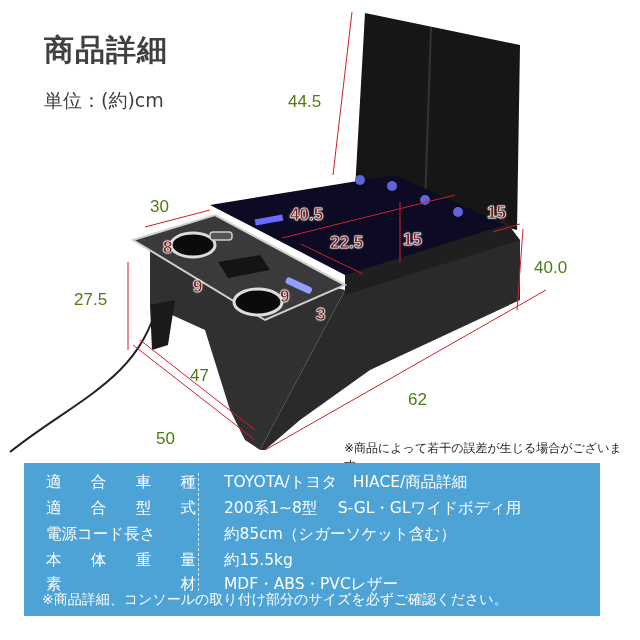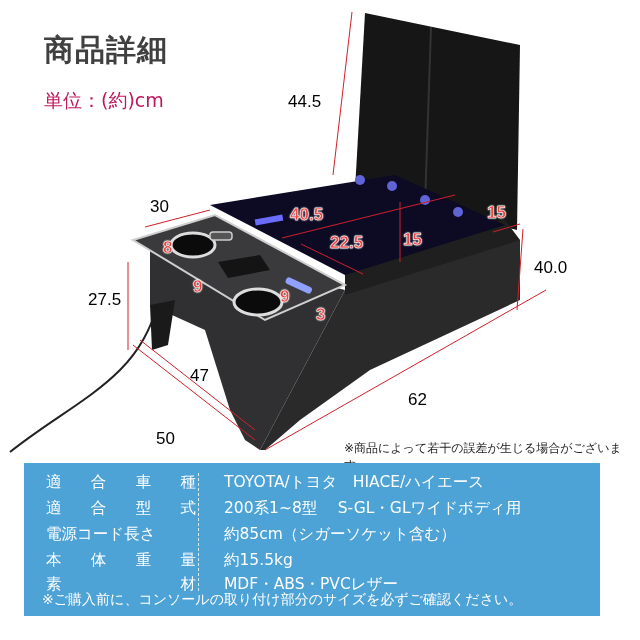--- a/index.html
+++ b/index.html
@@ -1,20 +1,20 @@
 <!DOCTYPE html>
 <html><head>
 <meta charset="utf-8">
 <style>
   html,body{margin:0;padding:0;background:#fff;}
   body{width:640px;height:640px;position:relative;overflow:hidden;font-family:"DejaVu Sans","Liberation Sans",sans-serif;}
   .title{position:absolute;left:44px;top:30px;font-size:30px;font-weight:bold;color:#404040;letter-spacing:1px;}
-  .unit{position:absolute;left:44px;top:88px;font-size:19px;color:#be185d;}
-  .dim{position:absolute;font-family:"Liberation Sans",sans-serif;color:#000000;font-size:17px;}
-  .dim.bold{font-weight:bold;color:#ef4444;-webkit-text-stroke:0.4px #fff;text-shadow:0 0 2px #fff,0 0 2px #fff;}
+  .unit{position:absolute;left:44px;top:88px;font-size:19px;color:#404040;}
+  .dim{position:absolute;font-family:"Liberation Sans",sans-serif;color:#4d7c0f;font-size:17px;}
+  .dim.bold{font-weight:bold;color:#7f1d1d;-webkit-text-stroke:0.4px #fff;text-shadow:0 0 2px #fff,0 0 2px #fff;}
   .note{position:absolute;left:300px;top:440px;font-size:12px;color:#222;margin-left:44px;}
   .spec{position:absolute;left:24px;top:463px;width:576px;height:153px;background:#4ea3d6;color:#fff;}
   .row{position:absolute;left:0;height:26px;display:flex;align-items:center;font-size:15.5px;}
   .lbl{position:absolute;left:22px;width:150px;display:flex;justify-content:space-between;}
   .val{position:absolute;left:200px;white-space:nowrap;}
   .sep{position:absolute;left:174px;top:10px;height:118px;border-left:1.5px dashed #d6ecf8;}
   .foot{position:absolute;left:18px;top:128px;font-size:14px;color:#fff;}
   svg{position:absolute;left:0;top:0;}
 </style>
 </head>
@@ -70,42 +70,42 @@
   </g>
 </svg>
 
 <span class="dim" style="left:288px;top:92px;">44.5</span>
 <span class="dim" style="left:150px;top:197px;">30</span>
 <span class="dim bold" style="left:290px;top:205px;">40.5</span>
 <span class="dim bold" style="left:330px;top:233px;">22.5</span>
 <span class="dim bold" style="left:403px;top:230px;">15</span>
 <span class="dim bold" style="left:487px;top:203px;">15</span>
 <span class="dim" style="left:534px;top:258px;">40.0</span>
-<span class="dim" style="left:74px;top:290px;margin-left:14px;">27.5</span>
+<span class="dim" style="left:74px;top:290px;">27.5</span>
 <span class="dim bold" style="left:163px;top:238px;">8</span>
 <span class="dim bold" style="left:193px;top:277px;">9</span>
 <span class="dim bold" style="left:280px;top:287px;">9</span>
 <span class="dim bold" style="left:316px;top:305px;">3</span>
 <span class="dim" style="left:190px;top:366px;">47</span>
 <span class="dim" style="left:156px;top:398px;margin-top:31px;">50</span>
 <span class="dim" style="left:408px;top:390px;">62</span>
 
 <div class="note">※商品によって若干の誤差が生じる場合がございます。</div>
 
 <div class="spec">
   <div class="sep"></div>
 
   <div class="row" style="top:6px;">
     <div class="lbl">
       <span>適</span>
       <span>合</span>
       <span>車</span>
       <span>種</span>
     </div>
-    <div class="val">TOYOTA/トヨタ　HIACE/ハイエース</div>
+    <div class="val">TOYOTA/トヨタ　HIACE/商品詳細</div>
   </div>
 
   <div class="row" style="top:32px;">
     <div class="lbl">
       <span>適</span>
       <span>合</span>
       <span>型</span>
       <span>式</span>
     </div>
     <div class="val">200系1~8型　 S-GL・GLワイドボディ用</div>
@@ -129,14 +129,14 @@
   </div>
 
   <div class="row" style="top:108px;">
     <div class="lbl">
       <span>素</span>
       <span>材</span>
     </div>
     <div class="val">MDF・ABS・PVCレザー</div>
   </div>
 
-  <div class="foot">※ご購入前に、コンソールの取り付け部分のサイズを必ずご確認ください。</div>
+  <div class="foot">※商品詳細、コンソールの取り付け部分のサイズを必ずご確認ください。</div>
 </div>
 
 </body></html>

